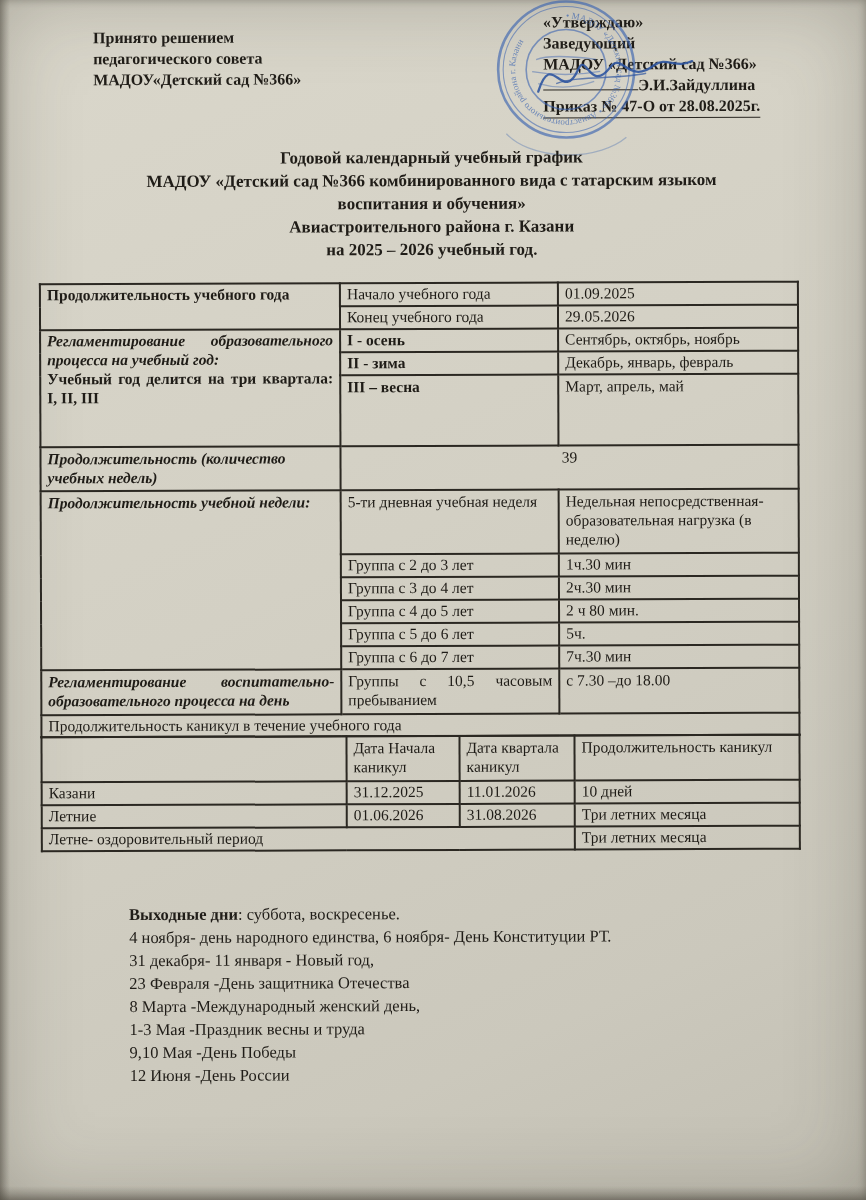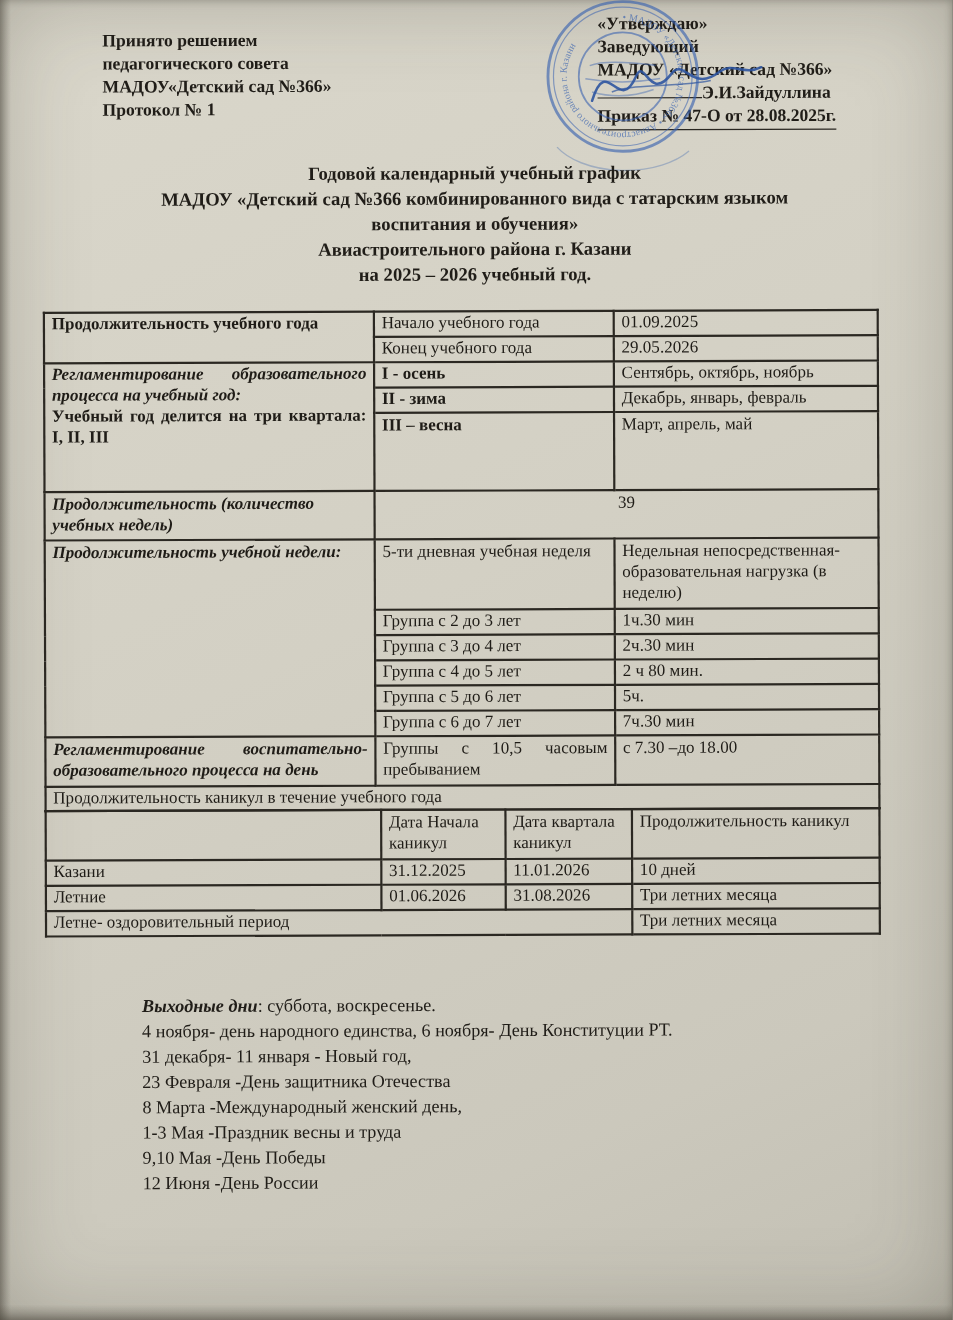--- a/index.html
+++ b/index.html
@@ -31,36 +31,35 @@
   table.vac{margin-top:-2px;}
   .b{font-weight:bold;}
   .bi{font-weight:bold;font-style:italic;}
   .just{text-align:justify;text-justify:inter-word;}
   .center{text-align:center;}
   td p{margin:0;}
   tr.tall td{height:64px;}
   tr.slim td{padding-top:1px;padding-bottom:1px;}
 
   .notes{position:absolute;left:128px;top:902px;font-size:16.5px;line-height:23px;}
-  .notes .nb{font-weight:bold;font-style:italic;}
+  .notes .nb{font-weight:bold;}
 
   .stamp{position:absolute;left:468px;top:-6px;width:200px;height:170px;opacity:.85;pointer-events:none;}
   .signature{position:absolute;left:528px;top:40px;width:175px;height:75px;pointer-events:none;}
 </style>
 </head>
 <body>
 
 <div class="page">
   <div class="content">
 
     <div class="header-left">
       <div>Принято решением</div>
       <div>педагогического совета</div>
       <div>МАДОУ«Детский сад №366»</div>
-      <div>Протокол № 1</div>
     </div>
 
     <div class="header-right">
       <div>«Утверждаю»</div>
       <div>Заведующий</div>
       <div>МАДОУ «Детский сад №366»</div>
       <div><span class="sig-line"></span><span>Э.И.Зайдуллина</span></div>
       <div><span class="uline">Приказ № 47-О от 28.08.2025г.</span></div>
     </div>
 

